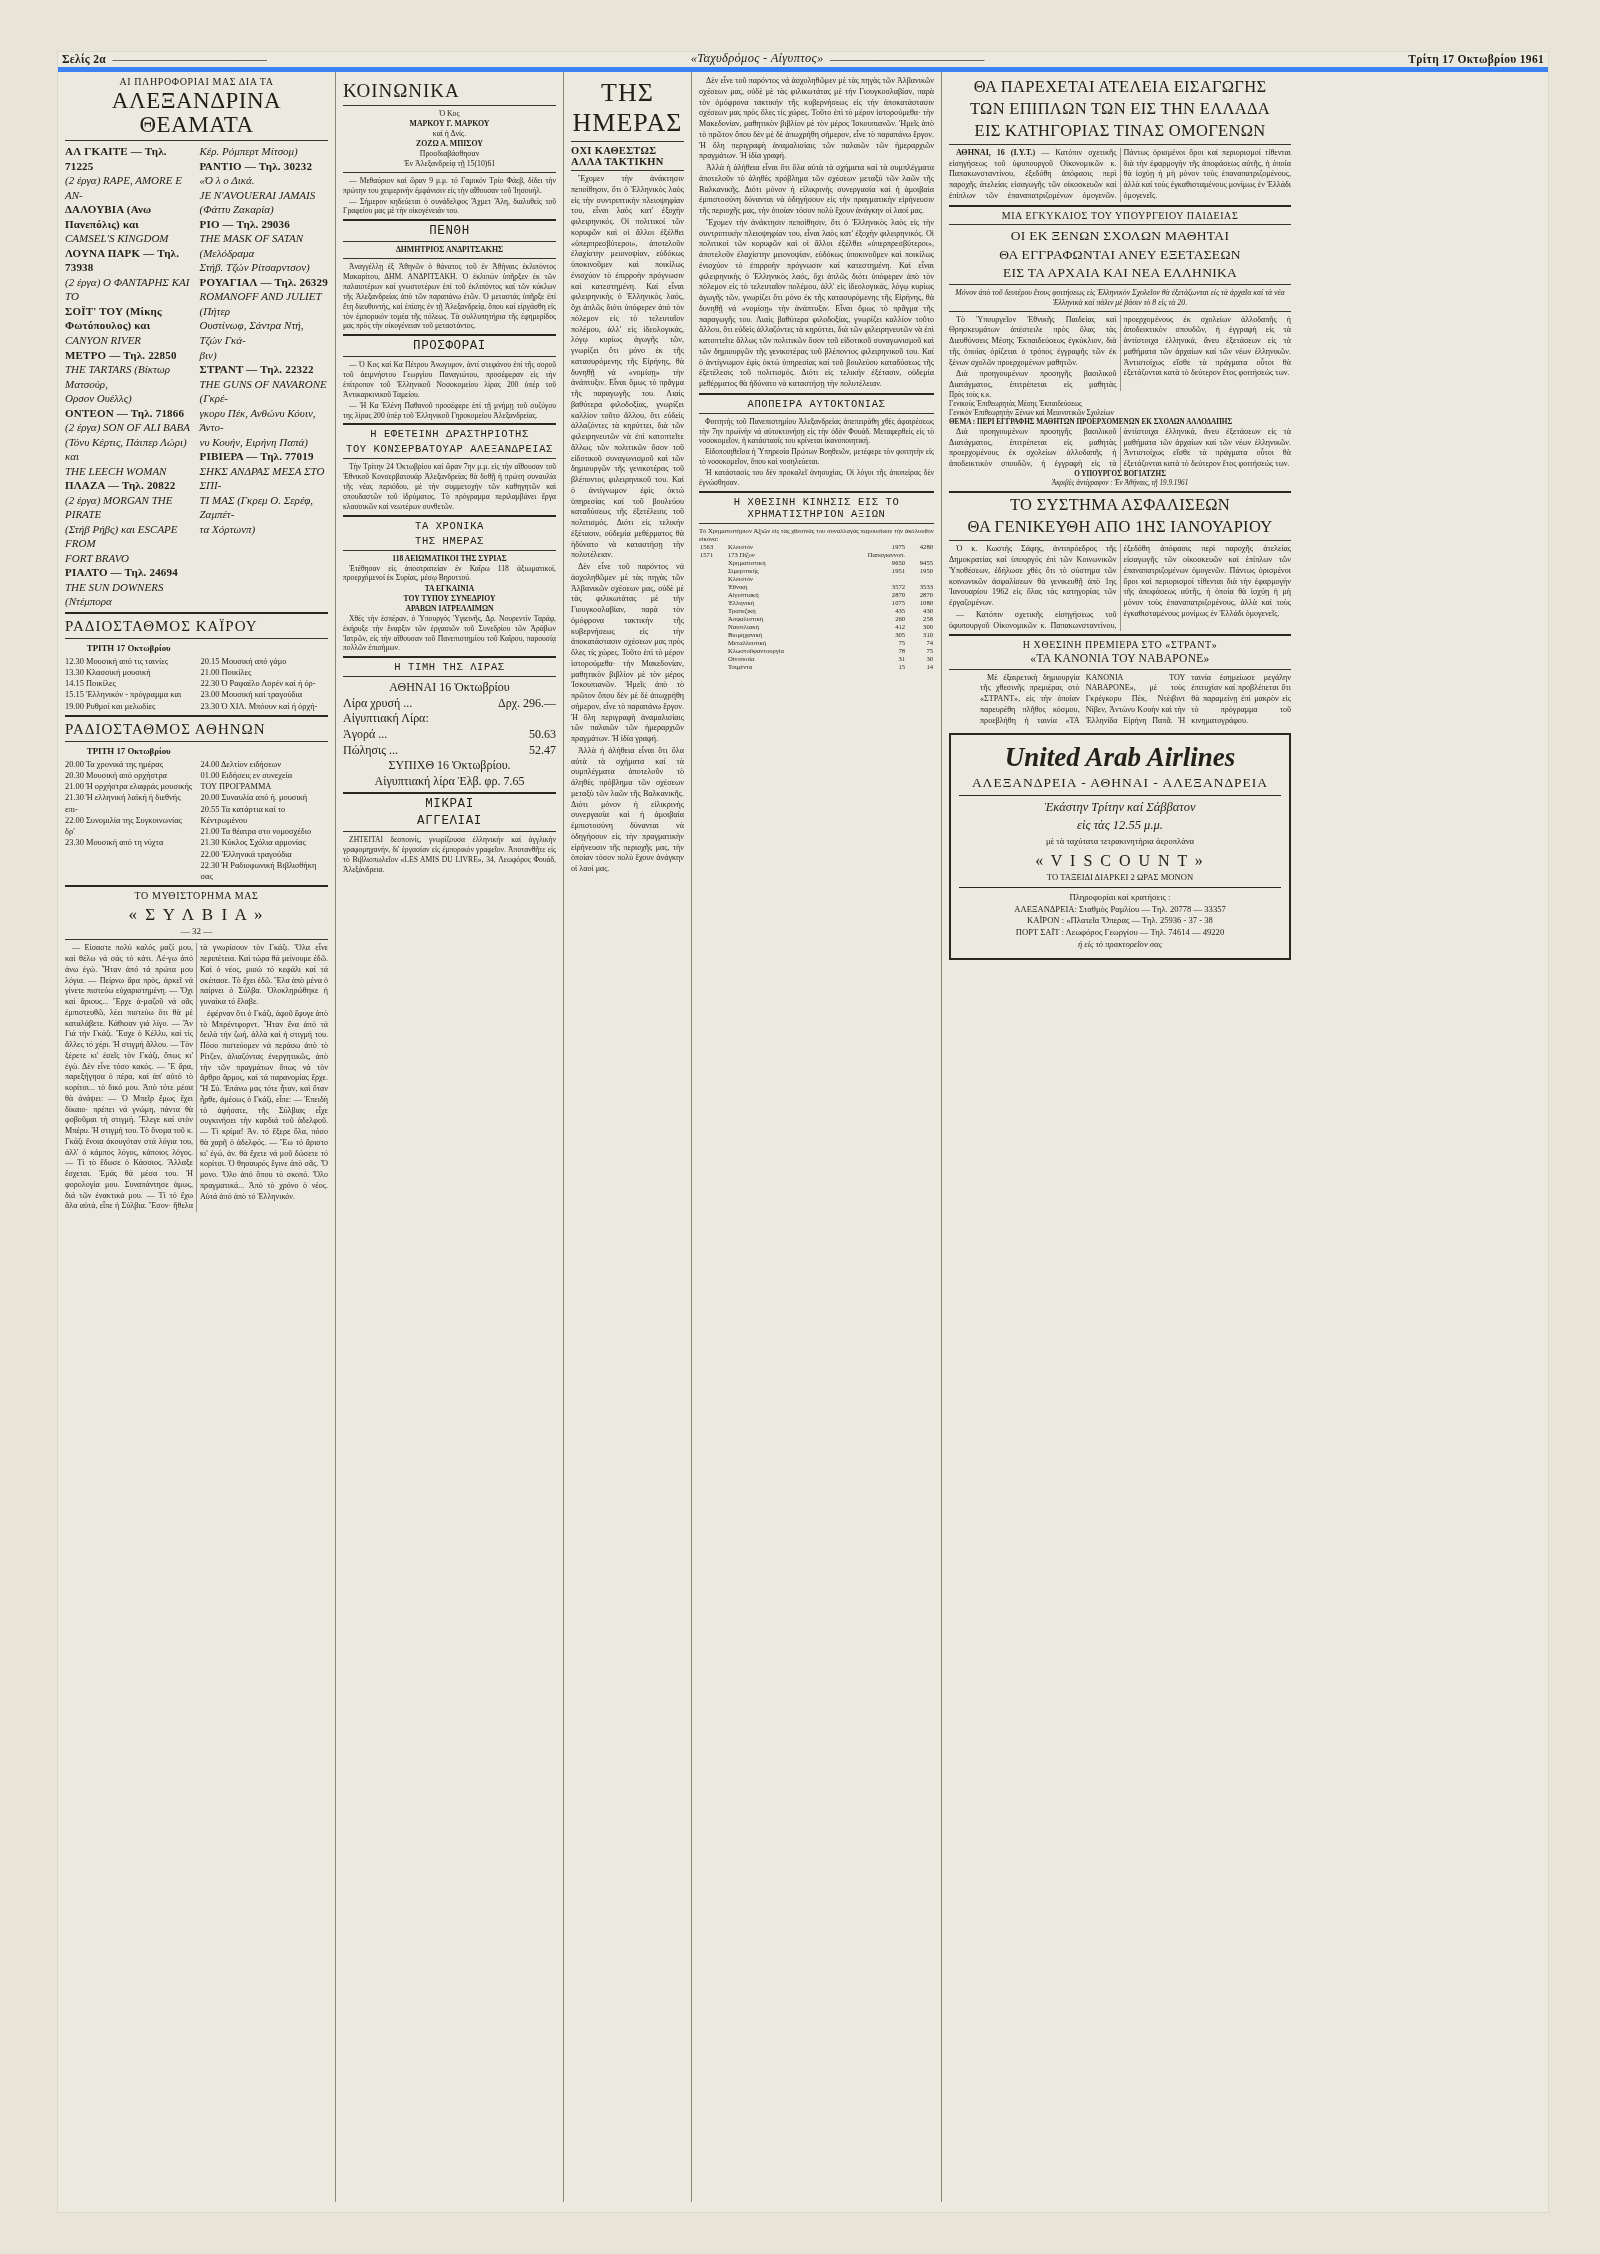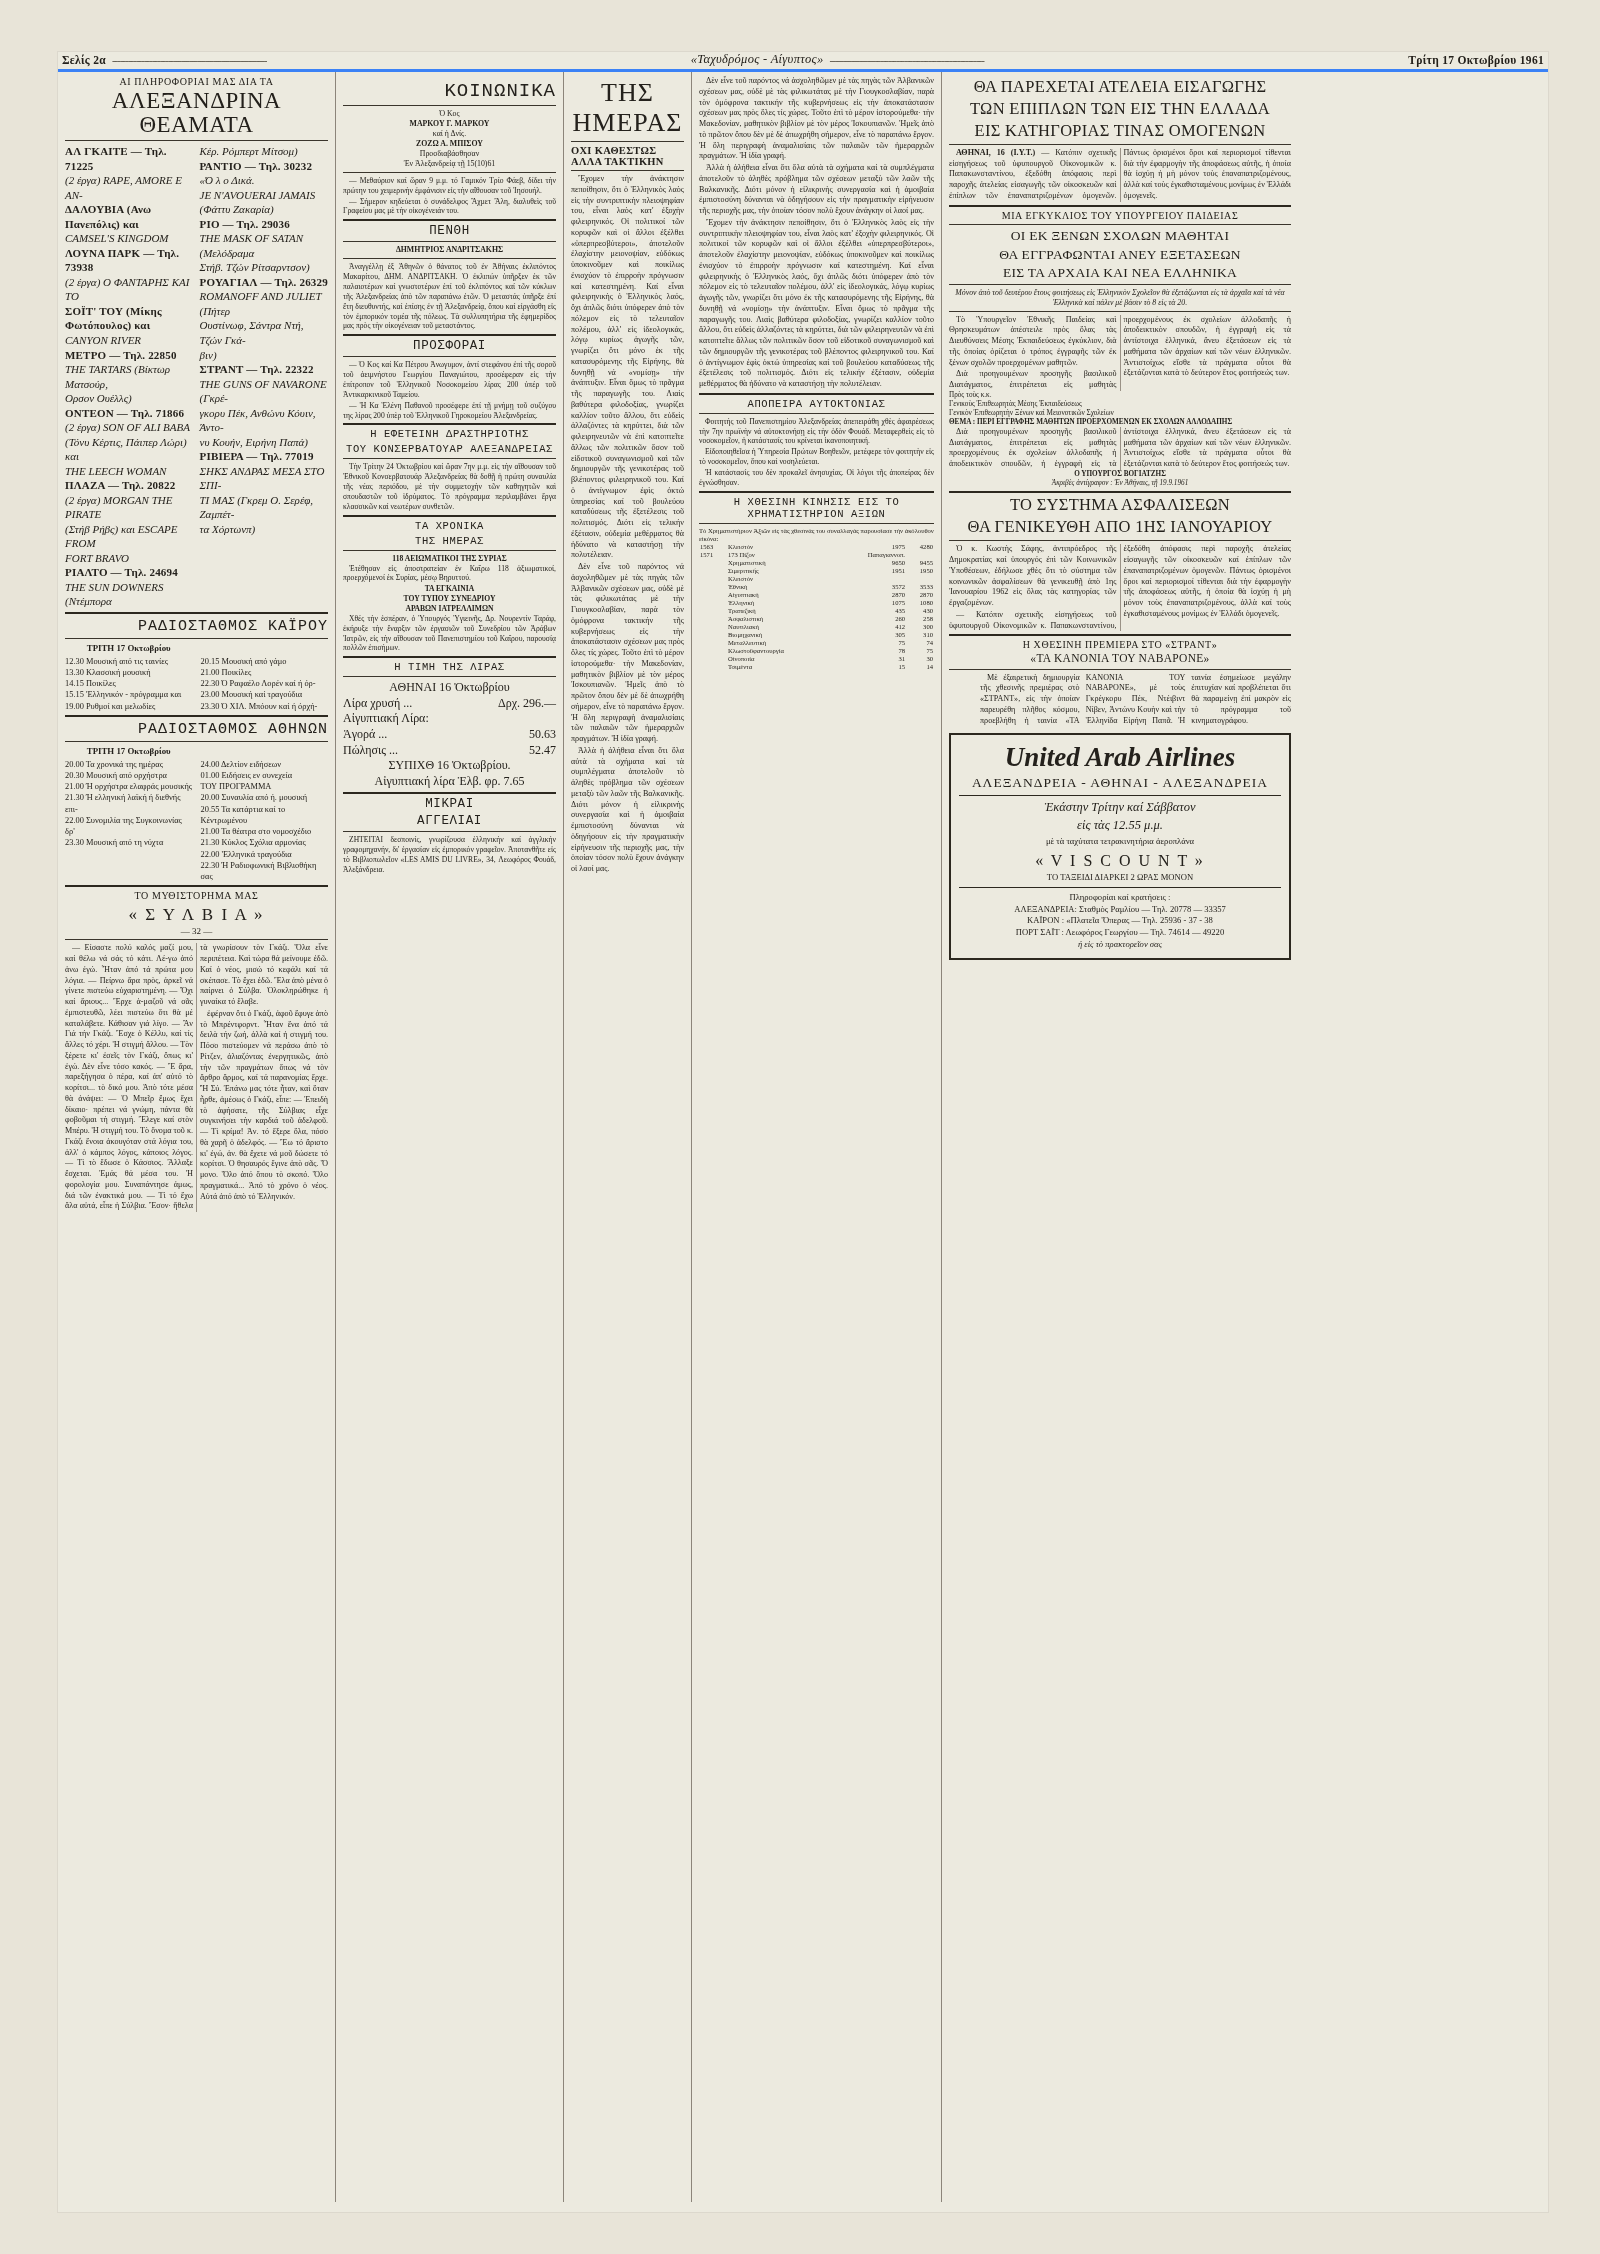--- a/index.html
+++ b/index.html
@@ -14,21 +14,21 @@
   }
   .page {
     position:absolute; left:58px; top:52px; width:1490px; height:2160px;
     background:#eceadf;
     box-shadow:0 0 0 1px rgba(0,0,0,0.05);
   }
   
   .masthead {
     display:flex; align-items:center; gap:6px;
     font-size:12px; letter-spacing:.3px;
-    padding:0 4px 2px 4px; border-bottom:3px solid #3b82f6;
+    padding:0 4px 2px 4px; border-bottom:5px solid #3b82f6;
     height:20px;
   }
   .masthead .dashes { flex:1; overflow:hidden; white-space:nowrap; color:#4a443a; font-size:11px; letter-spacing:-1px;}
   .masthead .center { font-style:italic; font-size:12.5px; }
   .masthead .edge { font-weight:bold; font-size:11.5px; }
   
   .cols { display:flex; height:2130px; }
   .col {
     padding:4px 7px 0 7px;
     position:relative;
@@ -51,23 +51,22 @@
   .rule.thick { border-top:2px solid #2c281f; }
 
   
   .cinelist { font-size:11px; line-height:1.32; }
   .cinelist .th { font-weight:bold; letter-spacing:.2px; }
   .cinelist .sub { font-style:italic; }
   .two { display:flex; gap:6px; }
   .two > div { flex:1; }
 
   .secthead {
-    text-align:right; font-size:15px; letter-spacing:1px;
+    text-align:left; font-size:15px; letter-spacing:1px;
     margin:4px 0 2px 0;
-    font-family:Liberation Mono, monospace;
   }
   .secthead.big { font-size:19px; }
   .radio { font-size:8.4px; line-height:1.34; }
   .radio .day { text-align:center; font-weight:bold; font-size:8.8px; margin:1px 0; }
   .radiogrid { display:flex; gap:8px; }
   .radiogrid > div { flex:1; }
 
   .novel-title { text-align:center; font-size:17px; letter-spacing:2px; margin:4px 0 1px; }
   .novel-sub { text-align:center; font-size:9px; margin-bottom:3px; }
 

